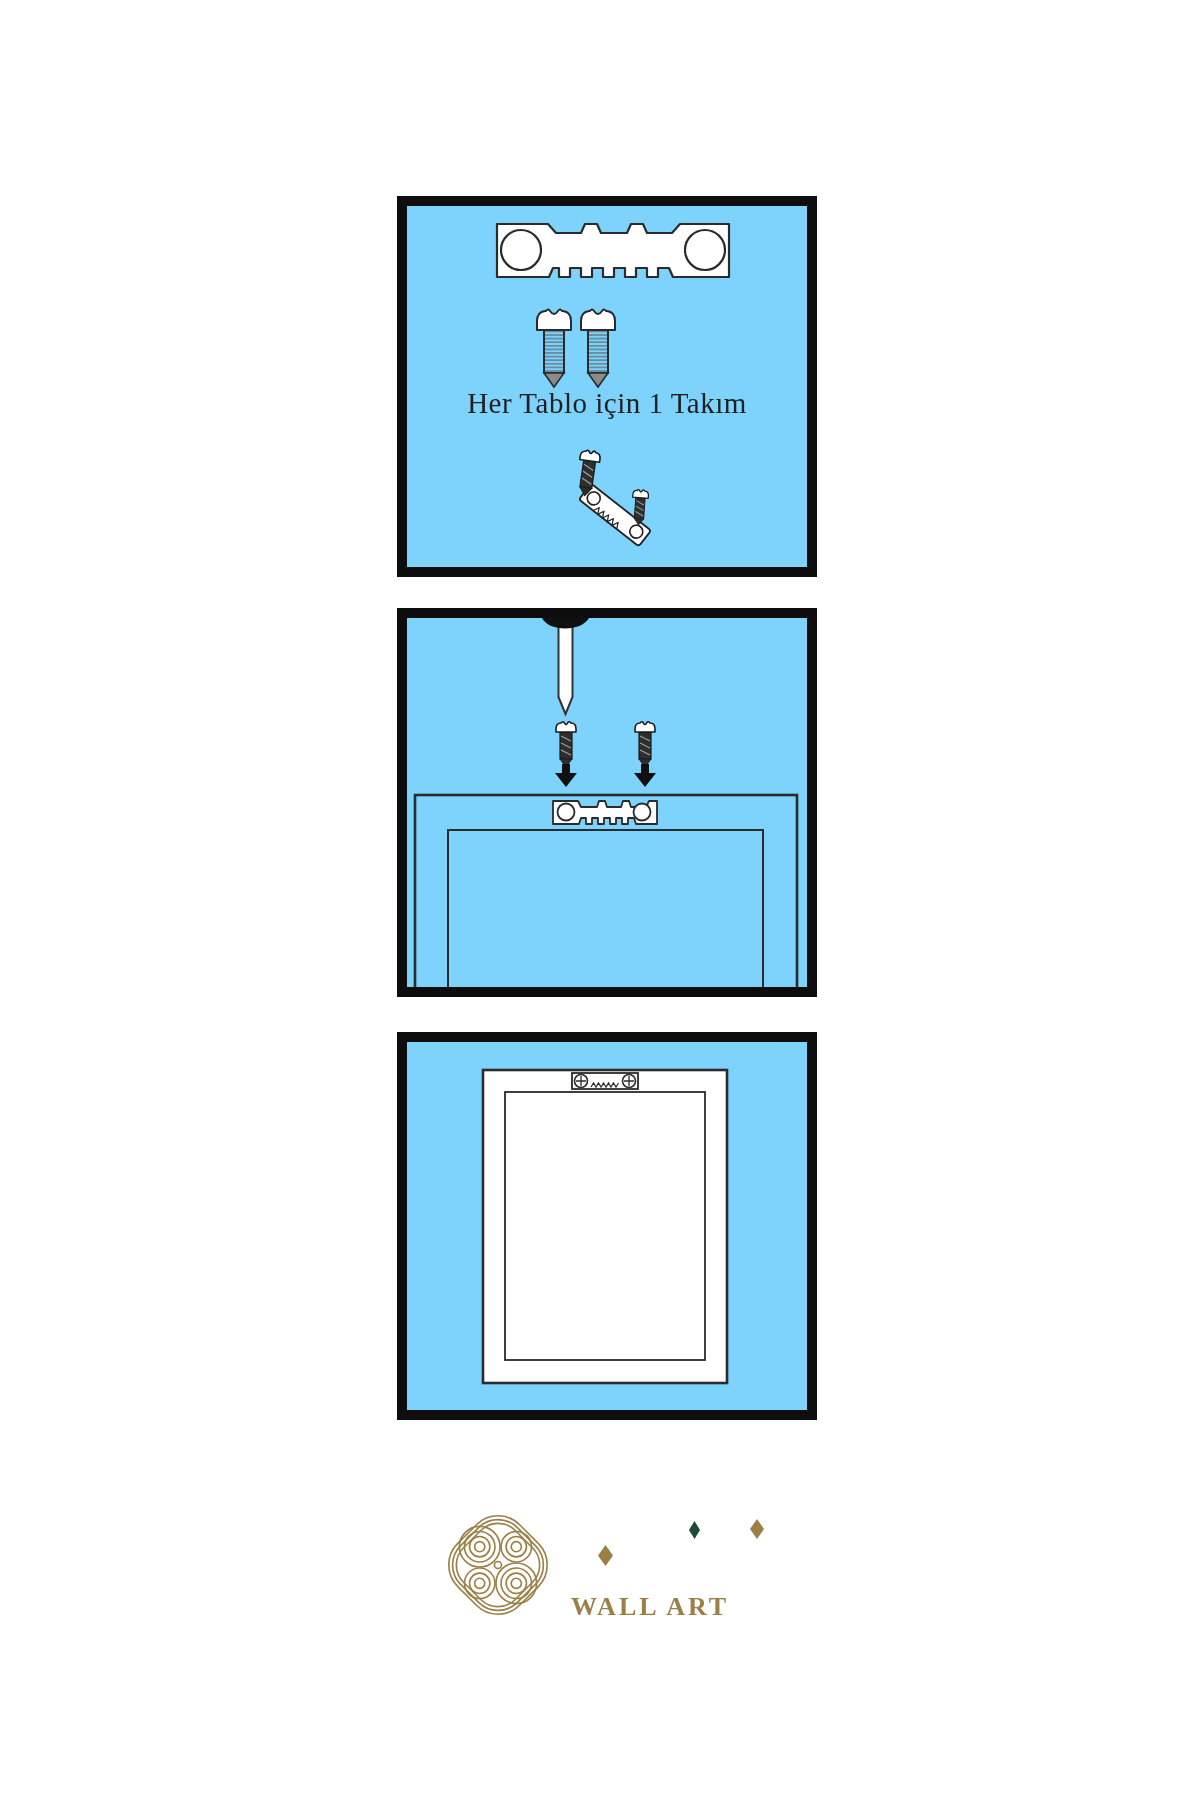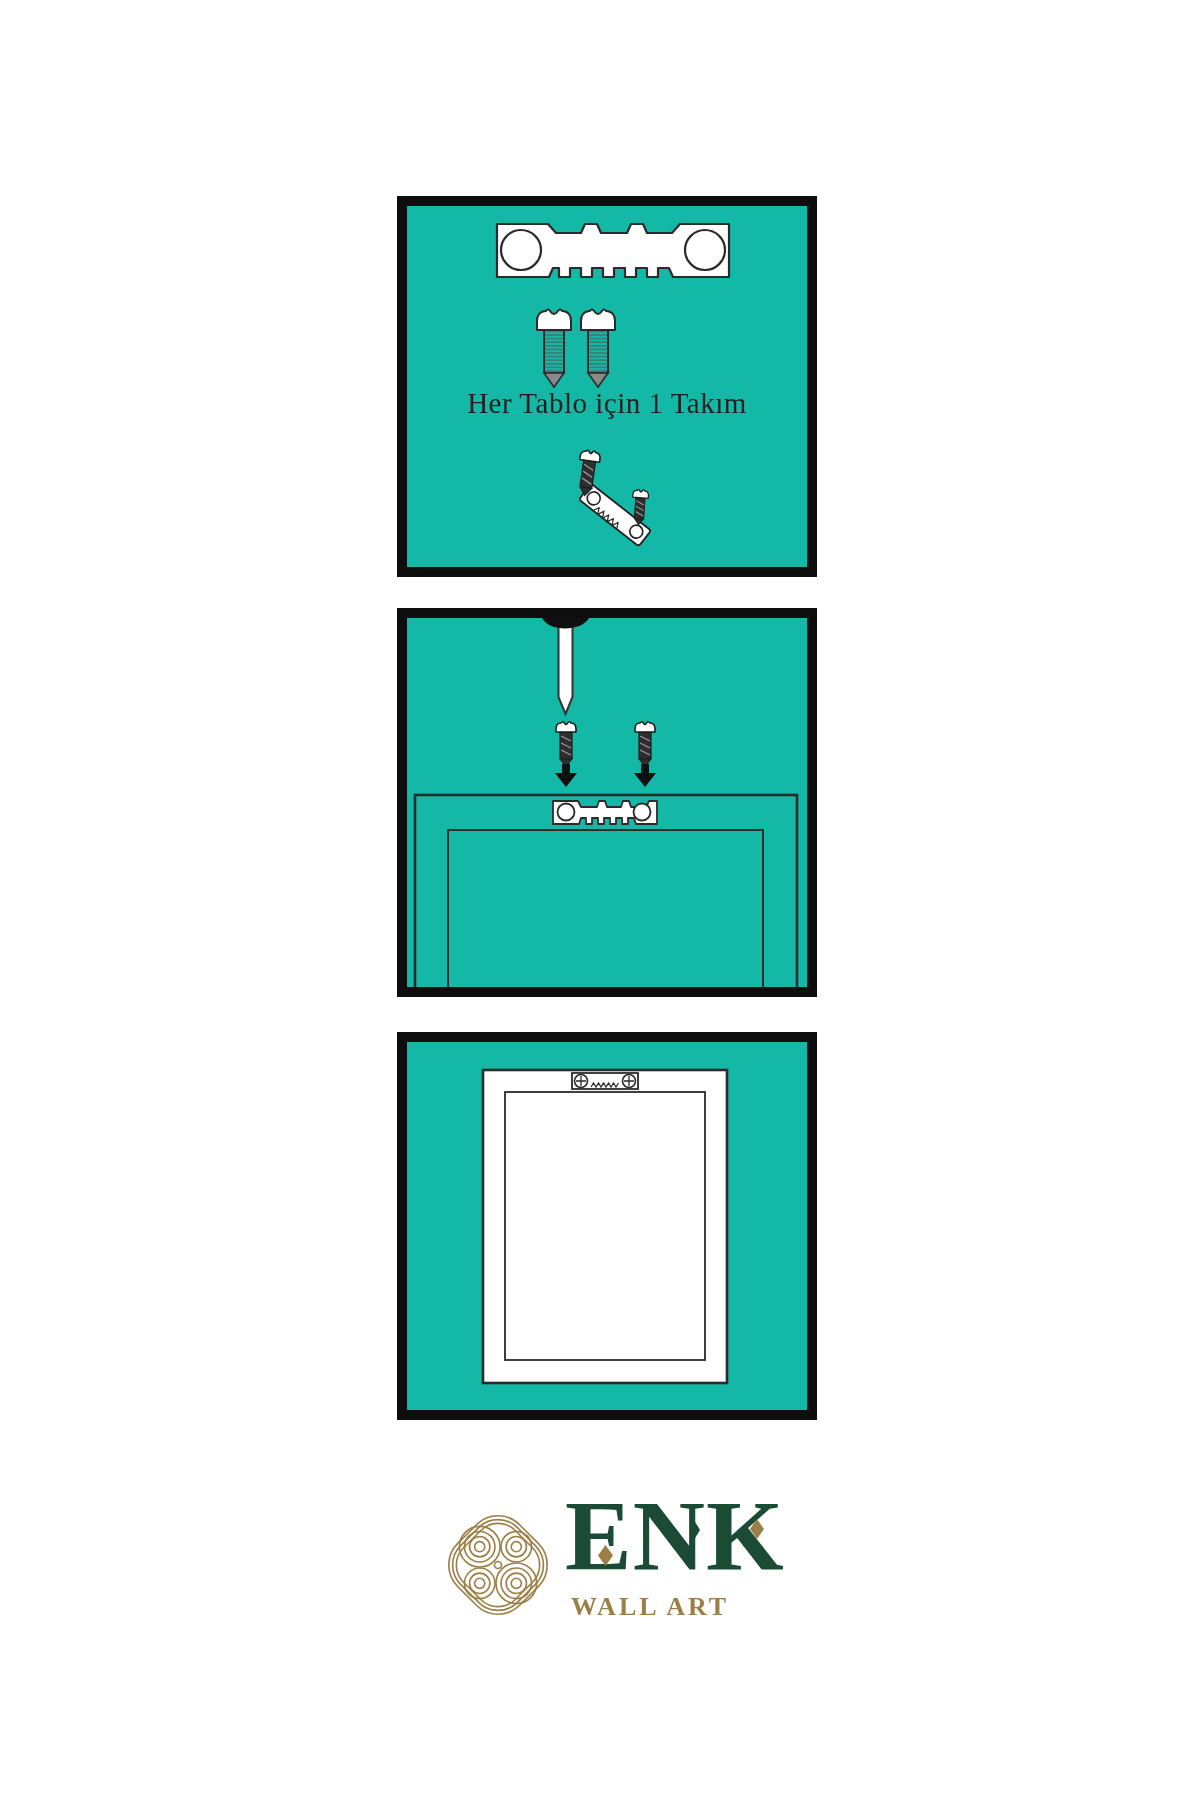--- a/index.html
+++ b/index.html
@@ -2,21 +2,21 @@
 <html><head>
 <meta charset="utf-8">
 <style>
   html,body{margin:0;padding:0;background:#ffffff;}
   #sheet{
     position:relative;width:1200px;height:1800px;background:#ffffff;overflow:hidden;
     font-family:"Liberation Serif", serif;
   }
   .panel{
     position:absolute;left:397px;width:420px;box-sizing:border-box;
-    border:10px solid #0d0d0d;background:#14b8a6;
+    border:10px solid #0d0d0d;background:#7dd3fc;
   }
   #panel-1{top:196px;height:381px;}
   #panel-2{top:608px;height:389px;}
   #panel-3{top:1032px;height:388px;}
   .panel svg{position:absolute;left:0;top:0;display:block;}
   .caption{
     position:absolute;left:0;top:181px;width:400px;text-align:center;
     font-size:29px;font-weight:400;color:#1f1f1f;letter-spacing:.5px;
     font-family:"Liberation Serif", serif;white-space:nowrap;
   }
@@ -149,20 +149,19 @@
           <circle cx="78" cy="78" r="5"></circle>
         <circle cx="78" cy="42" r="15"></circle>
           <circle cx="78" cy="42" r="10"></circle>
           <circle cx="78" cy="42" r="5"></circle>
         <circle cx="42" cy="78" r="15"></circle>
           <circle cx="42" cy="78" r="10"></circle>
           <circle cx="42" cy="78" r="5"></circle>
         <circle cx="60" cy="60" r="3.5"></circle>
       </g>
     </svg>
-    <div id="wordmark">ENK</div>
     <span class="diamond" id="diamond-1"></span>
     <span class="diamond" id="diamond-2"></span>
     <span class="diamond" id="diamond-3"></span>
     <div id="tagline">WALL ART</div>
   </div>
 
 </div>
 
 </body></html>

